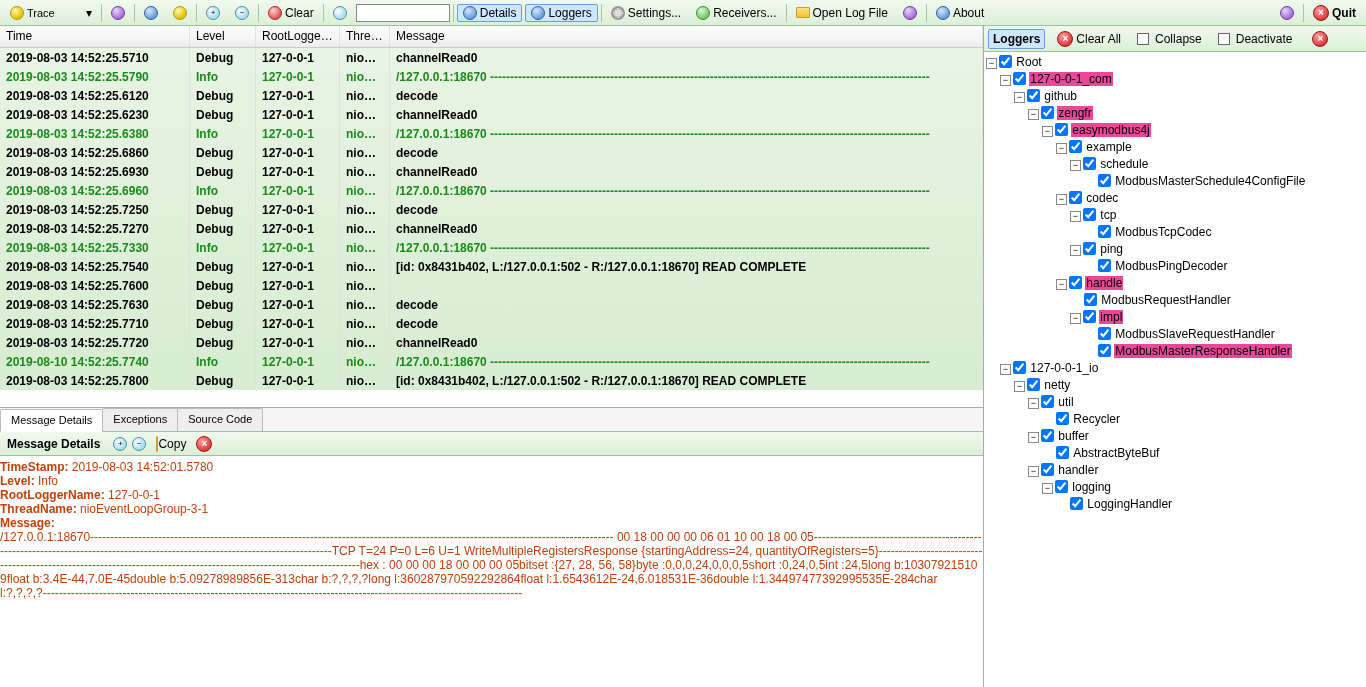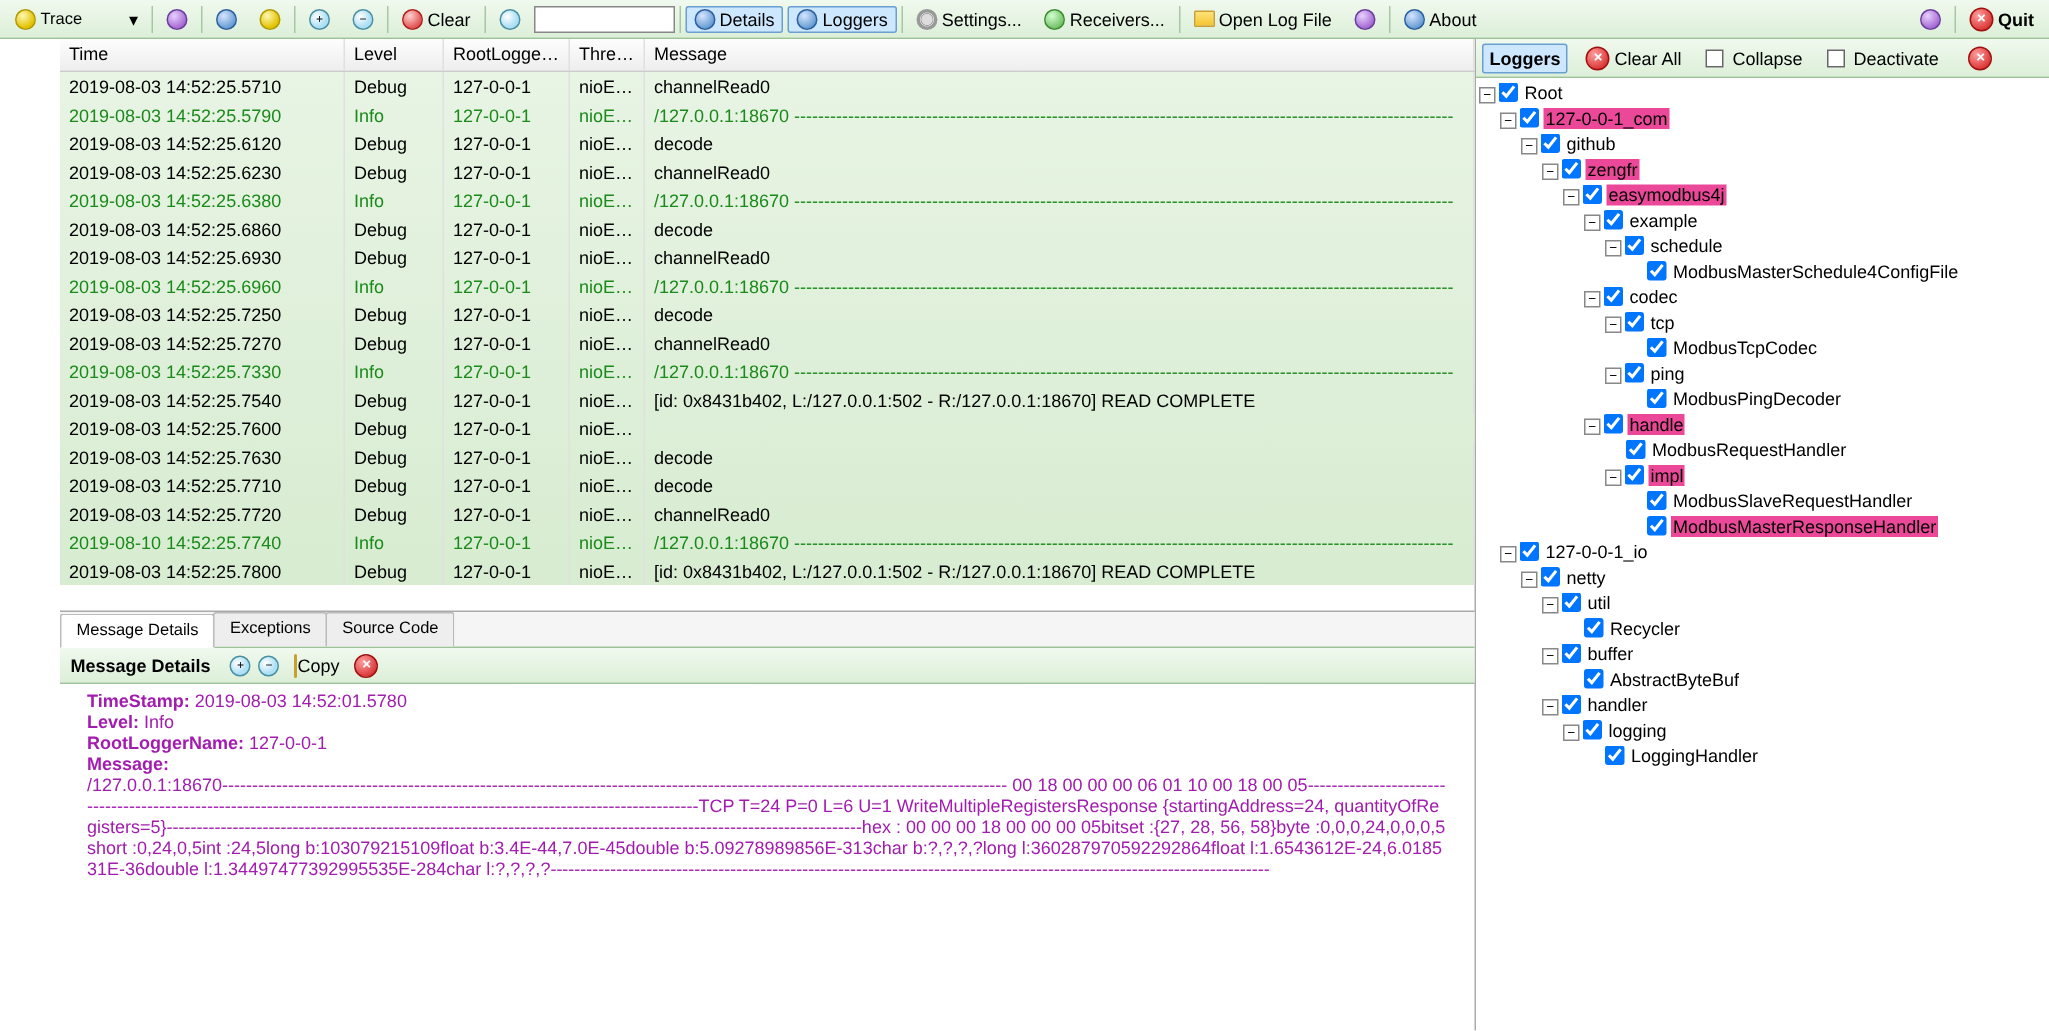--- a/index.html
+++ b/index.html
@@ -16,56 +16,56 @@
 .icon { display: inline-block; width: 14px; height: 14px; border-radius: 50%; vertical-align: middle; }
 .icon-ball-yellow { background: radial-gradient(circle at 35% 30%, #fff7b0, #e2c200 70%); border:0.5px solid #b39a00;}
 .icon-ball-blue { background: radial-gradient(circle at 35% 30%, #d6e4ff, #6a9fd4 70%); border:0.5px solid #2a5fa0;}
 .icon-ball-green { background: radial-gradient(circle at 35% 30%, #d0ffd0, #78c36c 70%);border:0.5px solid #3d8d30;}
 .icon-ball-red { background: radial-gradient(circle at 35% 30%, #ffd0d0, #e25555 70%);border:0.5px solid #b02020;}
 .icon-ball-purple { background: radial-gradient(circle at 35% 30%, #e8d0ff, #a76cd4 70%);border:0.5px solid #6a3d9d;}
 .icon-zoom { background: radial-gradient(circle at 35% 35%, #fff, #aee0f5 60%); border:0.5px solid #4a90a4; font-size:8px; text-align:center; line-height:12px;}
 .icon-folder { width:14px; height:11px; background: linear-gradient(#ffe27a,#f4c430); border:1px solid #c8a030; border-radius:1px;}
 .icon-gear { background: radial-gradient(circle, #ddd 35%, #999 40%, #ddd 45%, #999 50%); }
 
-.main { display: flex; height: calc(100% - 26px); margin-left: 40px; }
+.main { display: flex; height: calc(100% - 26px); }
 .left { flex: 1; display: flex; flex-direction: column; border-right: 1px solid #aaa; min-width: 0; }
 .right { width: 382px; display: flex; flex-direction: column; }
 
 .right-toolbar { display: flex; align-items: center; height: 26px; background: linear-gradient(#f0f9ee, #dcefd8); border-bottom: 1px solid #9cc397; padding: 0 4px; gap: 8px; }
 .right-toolbar .rbtn { display: inline-flex; align-items: center; gap: 3px; cursor: pointer; padding: 2px 4px; }
 .right-toolbar .rbtn.active { font-weight: bold; background: #cde7ff; border:1px solid #6a9fd4; border-radius:2px;}
 .tree { flex: 1; overflow: auto; padding: 2px 0; }
 .tree-node { white-space: nowrap; line-height: 17px; padding: 0 2px; }
 .tree-node .cb { vertical-align:-2px; }
 .tree-node .lbl { padding: 0 1px; }
 .tree-node .lbl.hl { background: #ec4899; }
 .tree-toggle { display:inline-block; width:11px; height:11px; border:1px solid #888; text-align:center; line-height:9px; font-size:9px; margin-right:2px; cursor:pointer; background:#fff;}
 .tree-pad { display:inline-block; width:14px; }
 
 .grid-wrap { position:relative; flex: 0 0 374px; display:flex; flex-direction:column; border-bottom:1px solid #aaa; }
 .grid-head { display: flex; height: 22px; background: linear-gradient(#fdfdfd, #eee); border-bottom: 1px solid #ccc; }
 .grid-head .col, .grid-row .col { padding: 3px 6px; overflow: hidden; text-overflow: ellipsis; white-space: nowrap; border-right: 1px solid #e0e0e0; }
 .grid-body { flex:1; overflow-y: scroll; background: linear-gradient(#e8f4e4, #d7ecd1); }
-.grid-row { display: flex; height: 19px; }
+.grid-row { display: flex; height: 19px; font-weight: bold; }
 .grid-row.info { color: #1a8a1a; }
 .col.time { width: 190px; }
 .col.level { width: 66px; }
 .col.logger { width: 84px; }
 .col.thread { width: 50px; }
 .col.msg { flex: 1; }
 .grid-hscroll { height:17px; overflow-x:scroll; overflow-y:hidden;}
 .grid-hscroll-inner{ width:1800px; height:1px;}
 
 .tabs { display: flex; height: 24px; border-bottom: 1px solid #9cc397; background: #f5f5f5; }
 .tab { padding: 4px 10px; border: 1px solid #bbb; border-bottom: none; margin-right: -1px; background: #eee; border-radius: 2px 2px 0 0; cursor: pointer; font-size: 11px;}
 .tab.active { background: #fff; border-bottom: 1px solid #fff; position: relative; top: 1px; }
 
 .detail-toolbar { display: flex; align-items: center; height: 24px; background: linear-gradient(#f0f9ee, #dcefd8); border-bottom: 1px solid #9cc397; padding: 0 4px; gap: 5px; }
 .detail-toolbar .ttl { font-weight: bold; padding: 0 3px;}
-.detail-body { flex: 1; overflow: auto; padding: 4px 18px; color: #a21caf; font-size: 12px; line-height: 14px; word-break: break-all;}
+.detail-body { flex: 1; overflow: auto; padding: 4px 0; color: #c2410c; font-size: 12px; line-height: 14px; word-break: break-all;}
 .detail-body .k { font-weight: bold; }
 
 .close-x { display:inline-flex; width:16px; height:16px; background: radial-gradient(circle at 35% 30%, #ff9d9d, #d83030 80%); border-radius:50%; color:#fff; font-size:10px; font-weight:bold; align-items:center; justify-content:center; border:0.5px solid #a01010;}
 .chk-icon{display:inline-block;width:12px;height:12px;border:1px solid #666;background:#fff;margin-right:3px;vertical-align:-2px;}
 </style>
 </head>
 <body>
 
 <div class="toolbar">
   <span class="btn"><span class="icon icon-ball-yellow"></span><span class="drop">Trace</span>▾</span>
@@ -295,20 +295,21 @@
       <span class="sep"></span>
       <span class="btn"><span class="icon-folder"></span><span>Copy</span></span>
       <span class="spacer"></span>
       <span class="close-x">×</span>
     </div>
 
     <div class="detail-body">
       <div><span class="k">TimeStamp:</span><span> 2019-08-03 14:52:01.5780</span></div>
       <div><span class="k">Level:</span><span> Info</span></div>
       <div><span class="k">RootLoggerName:</span><span> 127-0-0-1</span></div>
+      <div><span class="k">ThreadName:</span><span> nioEventLoopGroup-3-1</span></div>
       <div><span class="k">Message:</span></div>
       <div>/127.0.0.1:18670----------------------------------------------------------------------------------------------------------------------------------- 00 18 00 00 00 06 01 10 00 18 00 05-----------------------------------------------------------------------------------------------------------------------------TCP T=24 P=0 L=6 U=1 WriteMultipleRegistersResponse {startingAddress=24, quantityOfRegisters=5}--------------------------------------------------------------------------------------------------------------------hex   : 00 00 00 18 00 00 00 05bitset :{27, 28, 56, 58}byte   :0,0,0,24,0,0,0,5short  :0,24,0,5int    :24,5long   b:103079215109float  b:3.4E-44,7.0E-45double b:5.09278989856E-313char   b:?,?,?,?long l:360287970592292864float  l:1.6543612E-24,6.018531E-36double l:1.34497477392995535E-284char l:?,?,?,?------------------------------------------------------------------------------------------------------------------------</div>
     </div>
   </div>
 
   <div class="right">
     <div class="right-toolbar">
       <span class="rbtn active">Loggers</span>
       <span class="rbtn">
           <span class="close-x">×</span>

